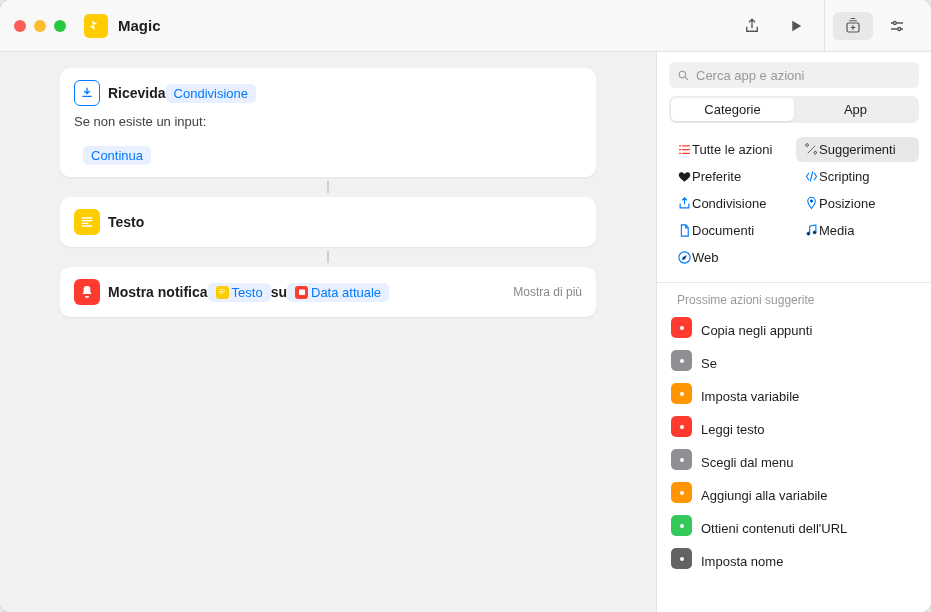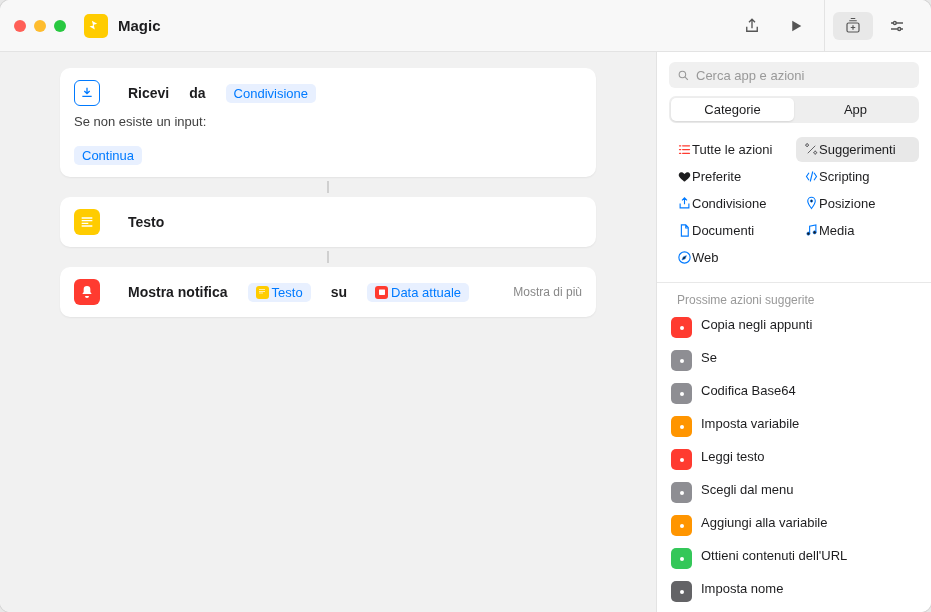--- a/index.html
+++ b/index.html
@@ -61,21 +61,21 @@
   overflow:auto;
 }
 .action-card {
   background: #fff;
   border-radius: 10px;
   padding: 12px 14px;
   margin-bottom: 8px;
   box-shadow: 0 1px 2px rgba(0,0,0,0.06);
   position: relative;
 }
-.card-row { display:flex; align-items:center; flex-wrap:wrap; gap: 20px; }
+.card-row { display:flex; align-items:center; flex-wrap:wrap; gap: 0; }
 .card-icon {
   width: 26px; height: 26px; border-radius: 6px;
   display:flex; align-items:center; justify-content:center;
   margin-right: 8px;
   flex-shrink:0;
 }
 .card-icon svg { width: 16px; height: 16px; }
 .ci-outline { border: 1.5px solid #007aff; color:#007aff; background:#fff; }
 .ci-yellow { background:#ffcc00; color:#fff; }
 .ci-red { background:#ff3b30; color:#fff; }
@@ -88,21 +88,21 @@
   font-size: 13px;
   font-weight: 500;
   display:inline-flex;
   align-items:center;
   gap:3px;
 }
 .token-mini { width:13px; height:13px; border-radius:3px; display:inline-flex; align-items:center; justify-content:center; }
 .tm-yellow{background:#ffcc00;}
 .tm-red{background:#ff3b30;}
 .sub-label { font-size: 13px; color:#404040; margin: 8px 0 17px 34px; }
-.sub-token-row { margin-left: 0; align-items: center; }
+.sub-token-row { margin-left: 9px; align-items: center; }
 .text-field-area {
   margin: 8px 0 0 34px;
   border: 1px solid #e3e3e3;
   border-radius: 8px;
   height: 56px;
   padding: 6px 8px;
 }
 .text-field-area .token { font-size: 11px; padding:1px 6px; }
 .more-btn {
   color:#888; font-size:12px;
@@ -151,21 +151,21 @@
   font-size:13px;
 }
 .cat-item.sel { background:#e8e8e8; }
 .cat-item svg { width:15px; height:15px; flex-shrink:0; }
 .section-header {
   font-size:12px; color:#999; font-weight:500;
   padding: 10px 20px 4px 20px;
 }
 .action-list { overflow:auto; flex:1; }
 .action-row {
-  display:flex; align-items:flex-start; gap:9px;
+  display:flex; align-items:flex-end; gap:9px;
   padding: 6px 14px;
   font-size:13px;
 }
 .action-row .ai {
   width:21px; height:21px; border-radius:5px;
   display:flex; align-items:center; justify-content:center;
   flex-shrink:0;
 }
 .action-row .ai svg { width:12px; height:12px; fill:#fff; }
 .ai-red{background:#ff3b30;} .ai-gray{background:#8e8e93;}
@@ -374,28 +374,20 @@
             </div>
             <div class="action-row">
               <div class="ai ai-gray">
                 <svg viewBox="0 0 24 24">
                   <circle cx="12" cy="12" r="4"></circle>
                 </svg>
               </div>
               <span>Se</span>
             </div>
             <div class="action-row">
-              <div class="ai ai-gray">
-                <svg viewBox="0 0 24 24">
-                  <circle cx="12" cy="12" r="4"></circle>
-                </svg>
-              </div>
-              <span>Codifica Base64</span>
-            </div>
-            <div class="action-row">
               <div class="ai ai-orange">
                 <svg viewBox="0 0 24 24">
                   <circle cx="12" cy="12" r="4"></circle>
                 </svg>
               </div>
               <span>Imposta variabile</span>
             </div>
             <div class="action-row">
               <div class="ai ai-red">
                 <svg viewBox="0 0 24 24">

